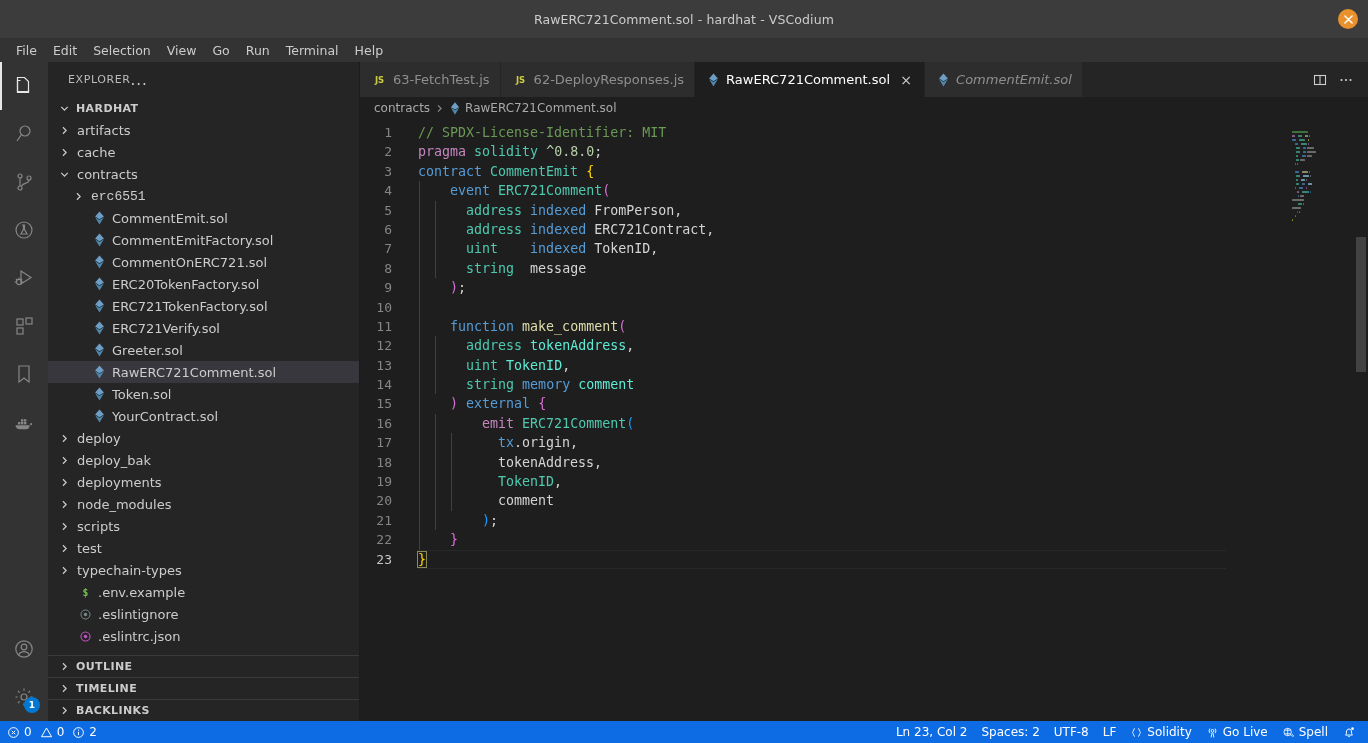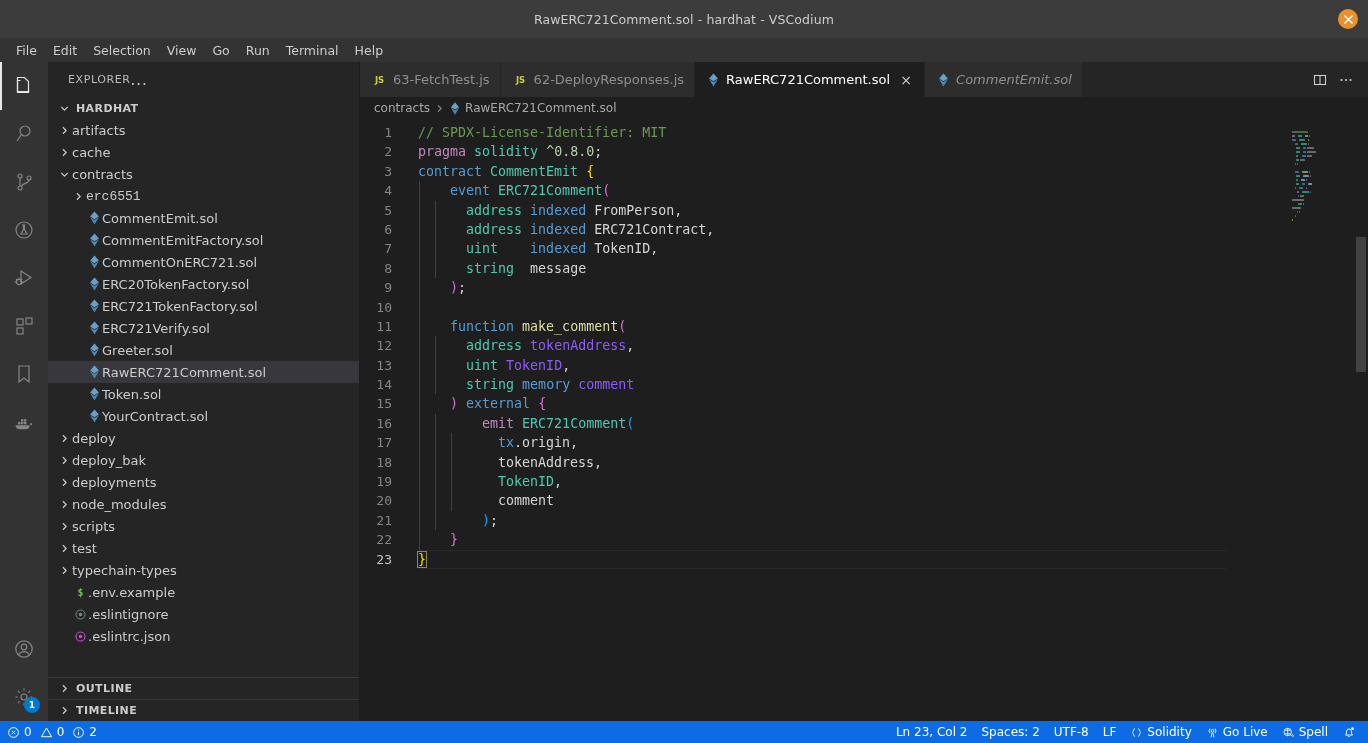--- a/index.html
+++ b/index.html
@@ -77,21 +77,21 @@
   .sidebar-title { font-size: 11px; letter-spacing: .6px; color: #bbbbbb; text-transform: uppercase; }
   .sb-more { color: #cccccc; font-size: 15px; letter-spacing: 1px; line-height: 8px; cursor: pointer; }
 
   .tree { flex: 1 1 auto; overflow: hidden; padding-bottom: 2px; }
   .section-head {
     height: 22px; display: flex; align-items: center; gap: 4px;
     padding-left: 8px; font-size: 11px; font-weight: bold; letter-spacing: .4px;
     color: #cccccc; cursor: pointer;
   }
   .row {
-    height: 22px; display: flex; align-items: center; 
+    height: 22px; display: flex; align-items: center; gap: 5px;
     font-size: 13px; color: #cccccc; cursor: pointer; padding-right: 6px;
     white-space: nowrap; position: relative;
   }
   .row.selected { background: #37373d; }
   .row.selected::before {
     content:""; position:absolute; left:0; top:0; bottom:0; width:0px;
   }
   .chev { width: 16px; height: 16px; display: inline-flex; align-items: center; justify-content: center; color: #cccccc; flex: 0 0 16px; }
   .ficon { width: 16px; height: 16px; display: inline-flex; align-items: center; justify-content: center; flex: 0 0 16px; }
   .rowlabel { overflow: hidden; text-overflow: ellipsis; }
@@ -144,21 +144,21 @@
   .lnum { width: 58px; flex: 0 0 58px; text-align: right; padding-right: 26px; color: #858585; font-size: 13px; }
   .lnum.cur { color: #c6c6c6; }
   .ctext { white-space: pre; position: relative; }
 
   
   .t-com { color: #6a9955; }
   .t-kw  { color: #c586c0; }
   .t-kw2 { color: #569cd6; }
   .t-type{ color: #4ec9b0; }
   .t-fn  { color: #dcdcaa; }
-  .t-var { color: #8b5cf6; }
+  .t-var { color: #5eead4; }
   .t-num { color: #b5cea8; }
   .t-pl  { color: #d4d4d4; }
   .t-br1 { color: #ffd700; }
   .t-br2 { color: #da70d6; }
   .t-br3 { color: #179fff; }
   .cursor-box { outline: 1px solid #8a8a5a; }
 
   .indent { position:absolute; top:0; bottom:0; width:1px; background:#404040; }
 
   
@@ -537,20 +537,28 @@
           </span>
           <span>OUTLINE</span>
         </div>
         <div class="panel-head">
           <span class="chev">
             <svg width="11" height="11" viewBox="0 0 12 12" fill="none" stroke="currentColor" stroke-width="1.3">
                 <path d="M4.3 2.5 L7.8 6 L4.3 9.5"></path>
               </svg>
           </span>
           <span>TIMELINE</span>
+        </div>
+        <div class="panel-head">
+          <span class="chev">
+            <svg width="11" height="11" viewBox="0 0 12 12" fill="none" stroke="currentColor" stroke-width="1.3">
+                <path d="M4.3 2.5 L7.8 6 L4.3 9.5"></path>
+              </svg>
+          </span>
+          <span>BACKLINKS</span>
         </div>
       </div>
     </div>
 
     <div class="editorarea">
 
       <div class="tabsbar">
         <div id="tabs-host" style="display:flex;align-items:stretch;">
             <div class="tab">
               <span style="display: inline-flex; align-items: center;">

